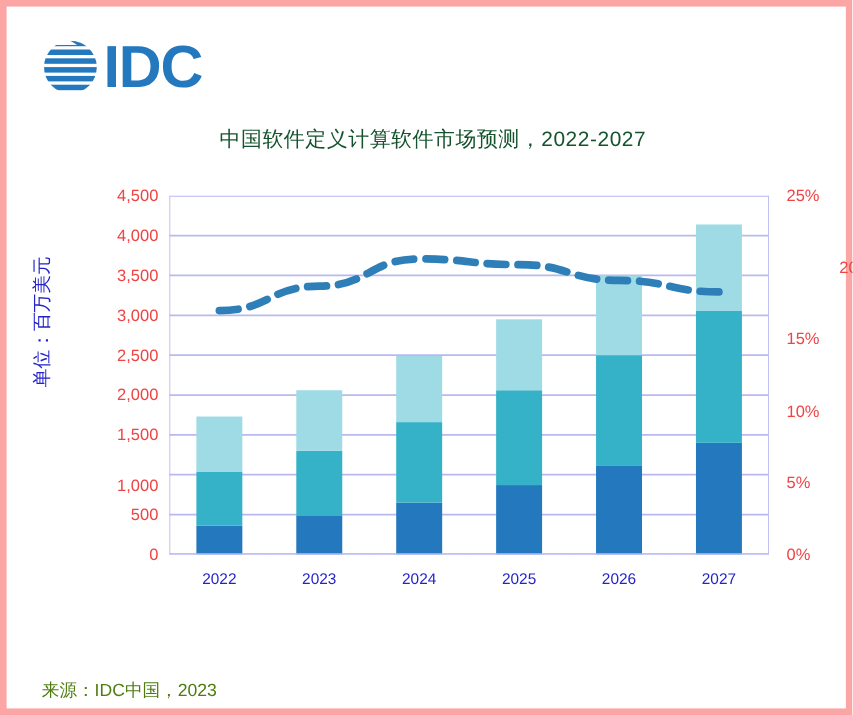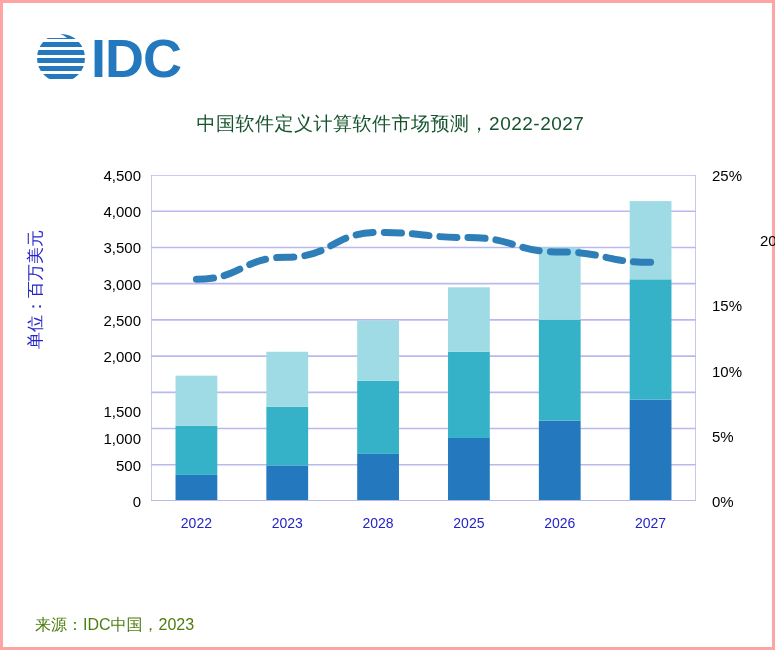--- a/index.html
+++ b/index.html
@@ -11,21 +11,21 @@
     height: 650px;
     background: #ffffff;
     font-family: "Liberation Sans", "DejaVu Sans", sans-serif;
     overflow: hidden;
   }
   #page {
     position: relative;
     width: 775px;
     height: 650px;
     box-sizing: border-box;
-    border: 3px solid #fca5a5;
+    border: 6px solid #fca5a5;
     background: #ffffff;
   }
 
   
   #logo {
     position: absolute;
     left: 30px;
     top: 26px;
     display: flex;
     align-items: center;
@@ -75,21 +75,21 @@
     top: 172px;
     width: 545px;
     height: 326px;
   }
   #plot-svg { display: block; }
 
   
   .tick-label {
     position: absolute;
     font-size: 15px;
-    color: #000000;
+    color: #ef4444;
     white-space: nowrap;
     line-height: 1;
   }
   .tick-left { text-align: right; width: 62px; }
   .tick-right { text-align: left; width: 62px; }
 
   #x-labels {
     position: absolute;
     left: 148px;
     top: 512px;
@@ -182,21 +182,21 @@
 
   <div id="y-axis-title">单位：百万美元</div>
 
   <div id="left-ticks">
       <div class="tick-label tick-left" style="left: 76px; top: 165px;">4,500</div>
       <div class="tick-label tick-left" style="left: 76px; top: 201.222px;">4,000</div>
       <div class="tick-label tick-left" style="left: 76px; top: 237.444px;">3,500</div>
       <div class="tick-label tick-left" style="left: 76px; top: 273.667px;">3,000</div>
       <div class="tick-label tick-left" style="left: 76px; top: 309.889px;">2,500</div>
       <div class="tick-label tick-left" style="left: 76px; top: 346.111px;">2,000</div>
-      <div class="tick-label tick-left" style="left: 76px; top: 382.333px; margin-top: 19px;">1,500</div>
+      <div class="tick-label tick-left" style="left: 76px; top: 382.333px;">1,500</div>
       <div class="tick-label tick-left" style="left: 76px; top: 428px;">1,000</div>
       <div class="tick-label tick-left" style="left: 76px; top: 454.778px;">500</div>
       <div class="tick-label tick-left" style="left: 76px; top: 491px;">0</div>
     </div>
 
   <div id="right-ticks">
       <div class="tick-label tick-right" style="left: 709px; top: 165px;">25%</div>
       <div class="tick-label tick-right" style="left: 709px; top: 230.2px; margin-left: 48px;">20%</div>
       <div class="tick-label tick-right" style="left: 709px; top: 295.4px;">15%</div>
       <div class="tick-label tick-right" style="left: 709px; top: 360.6px;">10%</div>
@@ -272,21 +272,21 @@
           <line x1="545" y1="36.22222222222223" x2="552" y2="36.22222222222223" stroke="#b9b9f0" stroke-width="1.6"></line>
           <line x1="-7" y1="0" x2="0" y2="0" stroke="#b9b9f0" stroke-width="1.6"></line>
           <line x1="545" y1="0" x2="552" y2="0" stroke="#b9b9f0" stroke-width="1.6"></line>
         </g>
     </svg>
   </div>
 
   <div id="x-labels">
       <div>2022</div>
       <div>2023</div>
-      <div>2028</div>
+      <div>2024</div>
       <div>2025</div>
       <div>2026</div>
       <div>2027</div>
     </div>
 
 
   <div id="source-note">来源：IDC中国，2023</div>
 
 </div>
 

